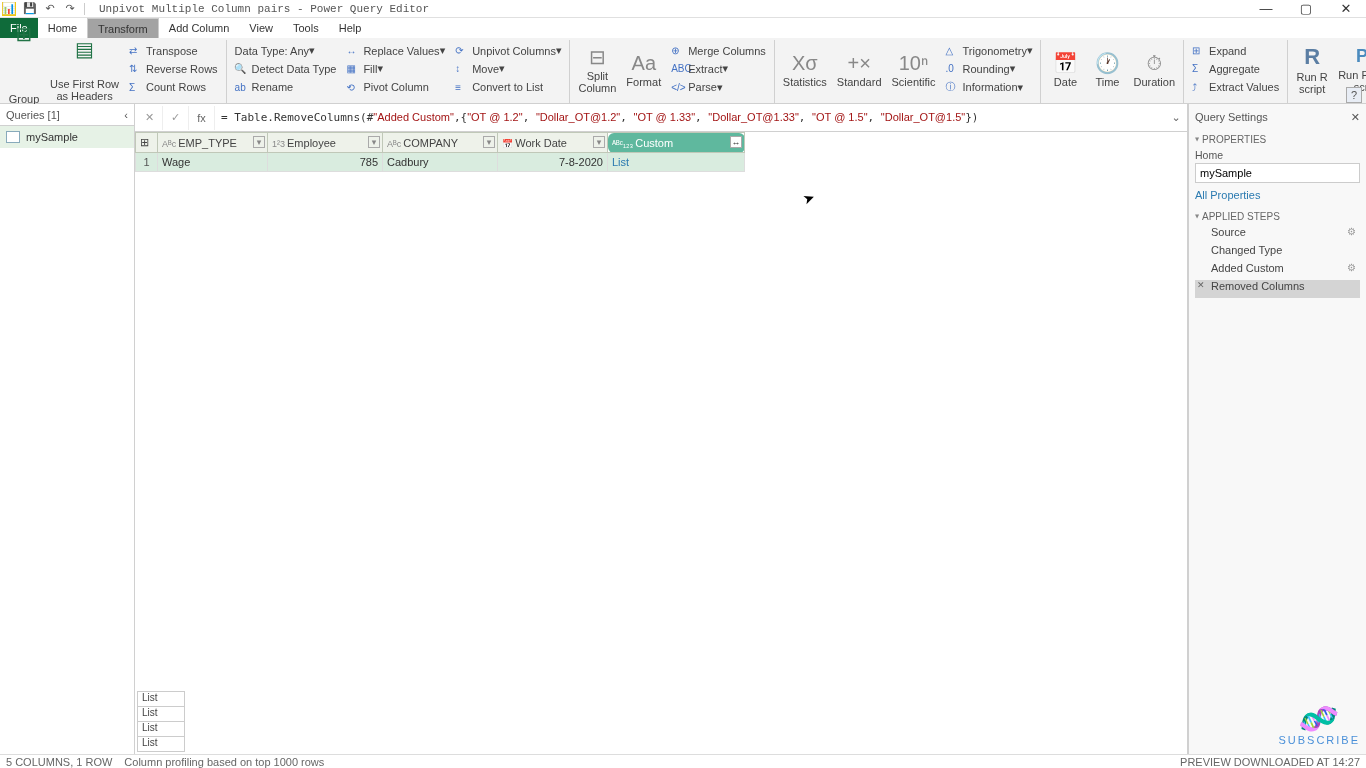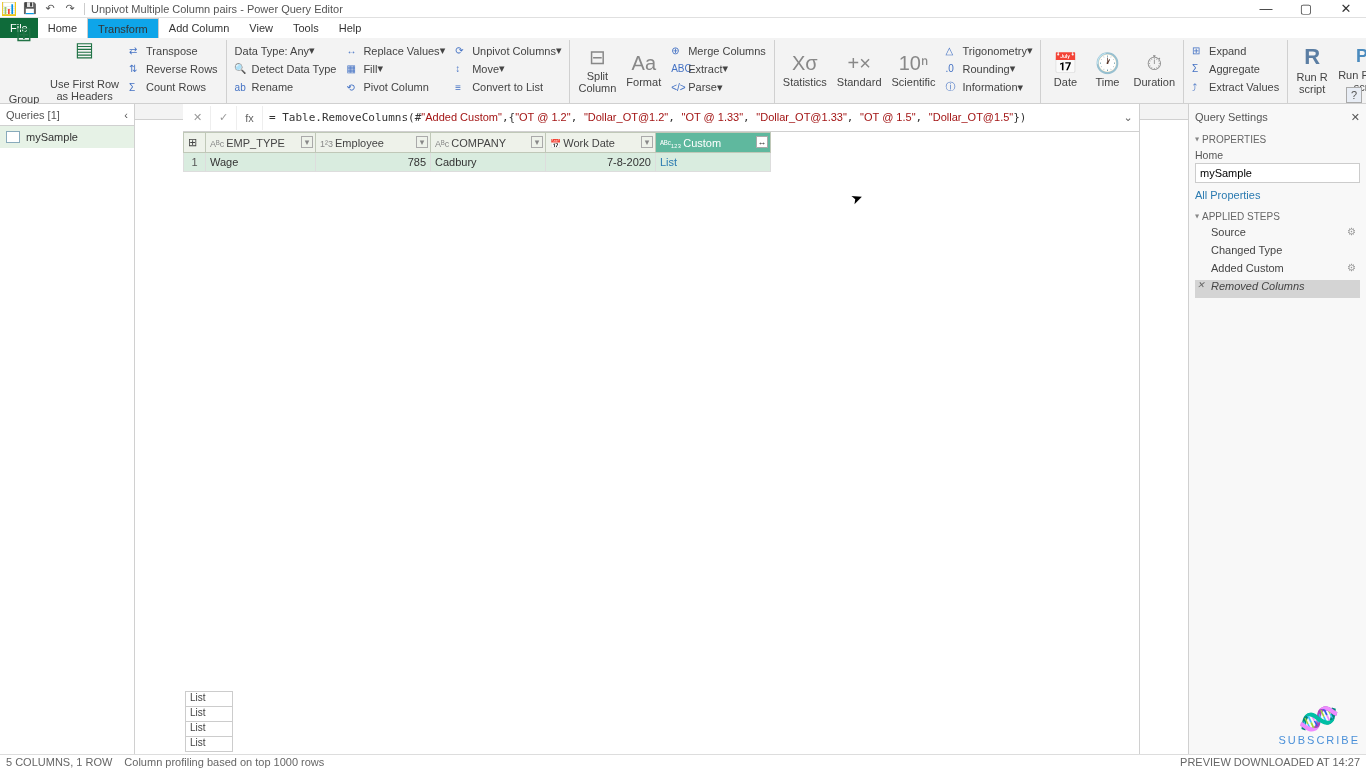--- a/index.html
+++ b/index.html
@@ -3,45 +3,45 @@
 <meta charset="utf-8">
 <style>
 * { margin: 0; padding: 0; box-sizing: border-box; font-family: "Segoe UI", Tahoma, sans-serif; font-size: 11px; }
 body { background: #fff; overflow: hidden; width: 1366px; height: 768px; position: relative; }
 
 
 .title-bar { height: 18px; background: #fff; display: flex; align-items: center; padding-left: 2px; border-bottom: 1px solid #e0e0e0; }
 .title-bar .app-icon { width: 14px; height: 14px; background: #f2c811; margin-right: 4px; display: inline-flex; align-items: center; justify-content: center; }
 .title-bar .qat-btn { width: 16px; height: 16px; display: inline-flex; align-items: center; justify-content: center; margin: 0 2px; color: #555; }
 .title-bar .divider { width: 1px; height: 12px; background: #ccc; margin: 0 4px; }
-.title-bar .title-text { margin-left: 2px; color: #555; }
+.title-bar .title-text { margin-left: 10px; color: #555; font-family: Liberation Mono, monospace; }
 .title-bar .win-controls { margin-left: auto; display: flex; }
 .title-bar .win-btn { width: 40px; height: 18px; display: flex; align-items: center; justify-content: center; font-size: 13px; color: #333; }
 
 
 .menu-bar { height: 20px; background: #fff; display: flex; align-items: stretch; }
 .menu-bar .tab { padding: 0 10px; display: flex; align-items: center; color: #343434; cursor: default; }
 .menu-bar .tab.file { background: #0f6b3a; color: #fff; }
-.menu-bar .tab.active { background: #0ea5e9; border-top: 1px solid #ccc; border-left: 1px solid #ccc; border-right: 1px solid #ccc; }
+.menu-bar .tab.active { background: #a3a3a3; border-top: 1px solid #ccc; border-left: 1px solid #ccc; border-right: 1px solid #ccc; }
 
 
 .ribbon { height: 66px; background: #f3f3f3; border-bottom: 1px solid #d0d0d0; display: flex; align-items: stretch; padding-top: 2px; }
 .ribbon-group { border-right: 1px solid #d0d0d0; padding: 0 4px 0 4px; display: flex; flex-direction: column; justify-content: space-between; position: relative; }
 .ribbon-row { display: flex; align-items: flex-start; gap: 2px; height: 100%; }
 .big-btn { display: flex; flex-direction: column; align-items: center; justify-content: center; padding: 2px 4px; min-width: 40px; height: 60px; color: #444; text-align: center; line-height: 1.1; }
 .big-btn .bicon { font-size: 20px; margin-bottom: 2px; color: #217346; }
 .big-btn .bicon.gray { color: #888; }
 .small-btn { display: flex; align-items: center; padding: 1px 4px; height: 18px; color: #444; white-space: nowrap; }
 .small-btn .sicon { width: 14px; display: inline-block; margin-right: 3px; color: #4472c4; font-size: 10px; }
 .small-stack { display: flex; flex-direction: column; justify-content: flex-start; height: 56px; gap: 1px; padding-top: 2px; }
 .ribbon-footer { height: 16px; background: #f3f3f3; border-bottom: 1px solid #d0d0d0; display: flex; align-items: center; padding-left: 4px; }
 .ribbon-footer span { font-size: 10px; color: #666; text-align: center; }
 
 
-.main { position: absolute; top: 104px; bottom: 14px; left: 0; right: 0; display: flex; gap: 48px; }
+.main { position: absolute; top: 104px; bottom: 14px; left: 0; right: 0; display: flex; }
 .queries-pane { width: 135px; border-right: 1px solid #d0d0d0; background: #fff; display: flex; flex-direction: column; }
 .queries-header { height: 22px; border-bottom: 1px solid #d0d0d0; display: flex; align-items: center; padding: 0 6px; justify-content: space-between; color: #555; }
 .query-item { height: 22px; display: flex; align-items: center; padding-left: 6px; background: #e6f2e6; color: #333; }
 .query-item .qicon { width: 14px; height: 12px; border: 1px solid #8ab; margin-right: 6px; display:inline-block; background:#fff;}
 
 .center-pane { flex: 1; display: flex; flex-direction: column; background: #fff; border-right: 1px solid #d0d0d0; position: relative; }
 .formula-bar { height: 28px; border-bottom: 1px solid #d0d0d0; display: flex; align-items: center; padding: 0 2px; }
 .formula-bar .fb-btn { width: 26px; height: 24px; display: flex; align-items: center; justify-content: center; color: #999; border-right: 1px solid #eee; }
 .formula-bar .fx { color: #666; }
 .formula-bar .fb-input { flex: 1; padding: 0 6px; font-family: Consolas, monospace; font-size: 11px; color: #333; }
@@ -69,21 +69,21 @@
 .settings-pane { width: 178px; background: #f8f8f8; display: flex; flex-direction: column; border-left: 1px solid #d0d0d0; padding: 0 6px; position: relative;}
 .settings-header { height: 26px; display: flex; align-items: center; justify-content: space-between; color: #555; }
 .sect-title { font-size: 10px; color: #666; margin-top: 4px; display:flex; align-items:center; gap:3px;}
 .sect-title::before{content:"▸"; font-size:8px; color:#888; transform:rotate(90deg); display:inline-block;}
 .prop-label { font-size: 10.5px; color: #555; margin-top: 4px; }
 .prop-input { width: 100%; height: 20px; border: 1px solid #ccc; padding: 0 4px; margin-top: 2px; font-size: 11px; }
 .all-props { color: #2a7ab0; font-size: 11px; margin-top: 6px; }
 .steps-list { margin-top: 4px; }
 .step { height: 18px; display: flex; align-items: flex-start; padding-left: 16px; font-size: 10.5px; color: #444; position:relative;}
 .step .gear { position:absolute; right:4px; color:#999; font-size:10px;}
-.step.active { background: #d4d4d4; font-style: italic; }
+.step.active { background: #d4d4d4; }
 .step.active::before { content: "✕"; position:absolute; left:2px; font-size:9px; color:#666;}
 
 .subscribe-badge { position: absolute; bottom: 8px; right: 6px; display:flex; flex-direction:column; align-items:center; color:#4a90d9; font-size:9px; letter-spacing:2px;}
 .subscribe-badge .dna { font-size: 28px; line-height: 1; transform: rotate(20deg);}
 
 
 .status-bar { position: absolute; bottom: 0; left: 0; right: 0; height: 14px; background: #fff; border-top: 1px solid #ddd; display: flex; align-items: center; padding: 0 6px; font-size: 10px; color: #666; }
 .status-bar .right { margin-left: auto; }
 
 .help-q { position:absolute; top: 87px; right: 4px; width:16px; height:16px; border:1px solid #aaa; text-align:center; line-height:14px; color:#555; font-size:11px; background:#e8edf5;}
@@ -310,21 +310,21 @@
 
     <div class="data-grid-wrap">
       <table class="data-grid">
         <tbody>
             <tr>
           <th class="corner">⊞</th>
           <th style="width:110px;"><span class="typeicon">Aᴮc</span><span>EMP_TYPE</span><span class="dd">▾</span></th>
           <th style="width:115px;"><span class="typeicon">1²3</span><span>Employee</span><span class="dd">▾</span></th>
           <th style="width:115px;"><span class="typeicon">Aᴮc</span><span>COMPANY</span><span class="dd">▾</span></th>
           <th style="width:110px;"><span class="typeicon">📅</span><span>Work Date</span><span class="dd">▾</span></th>
-          <th style="width:115px;" class="custom-hl"><span class="typeicon" style="color:#fff;">ᴬᴮᶜ₁₂₃</span><span>Custom</span><span class="dd" style="color:#333;background:#fff;">↔</span></th>
+          <th style="width:137px;border-radius:6px;" class="custom-hl"><span class="typeicon" style="color:#fff;">ᴬᴮᶜ₁₂₃</span><span>Custom</span><span class="dd" style="color:#333;background:#fff;">↔</span></th>
         </tr>
         <tr class="sel">
           <td class="rownum">1</td>
           <td>Wage</td>
           <td class="num">785</td>
           <td>Cadbury</td>
           <td class="num">7-8-2020</td>
           <td class="link">List</td>
         </tr>
       </tbody>

